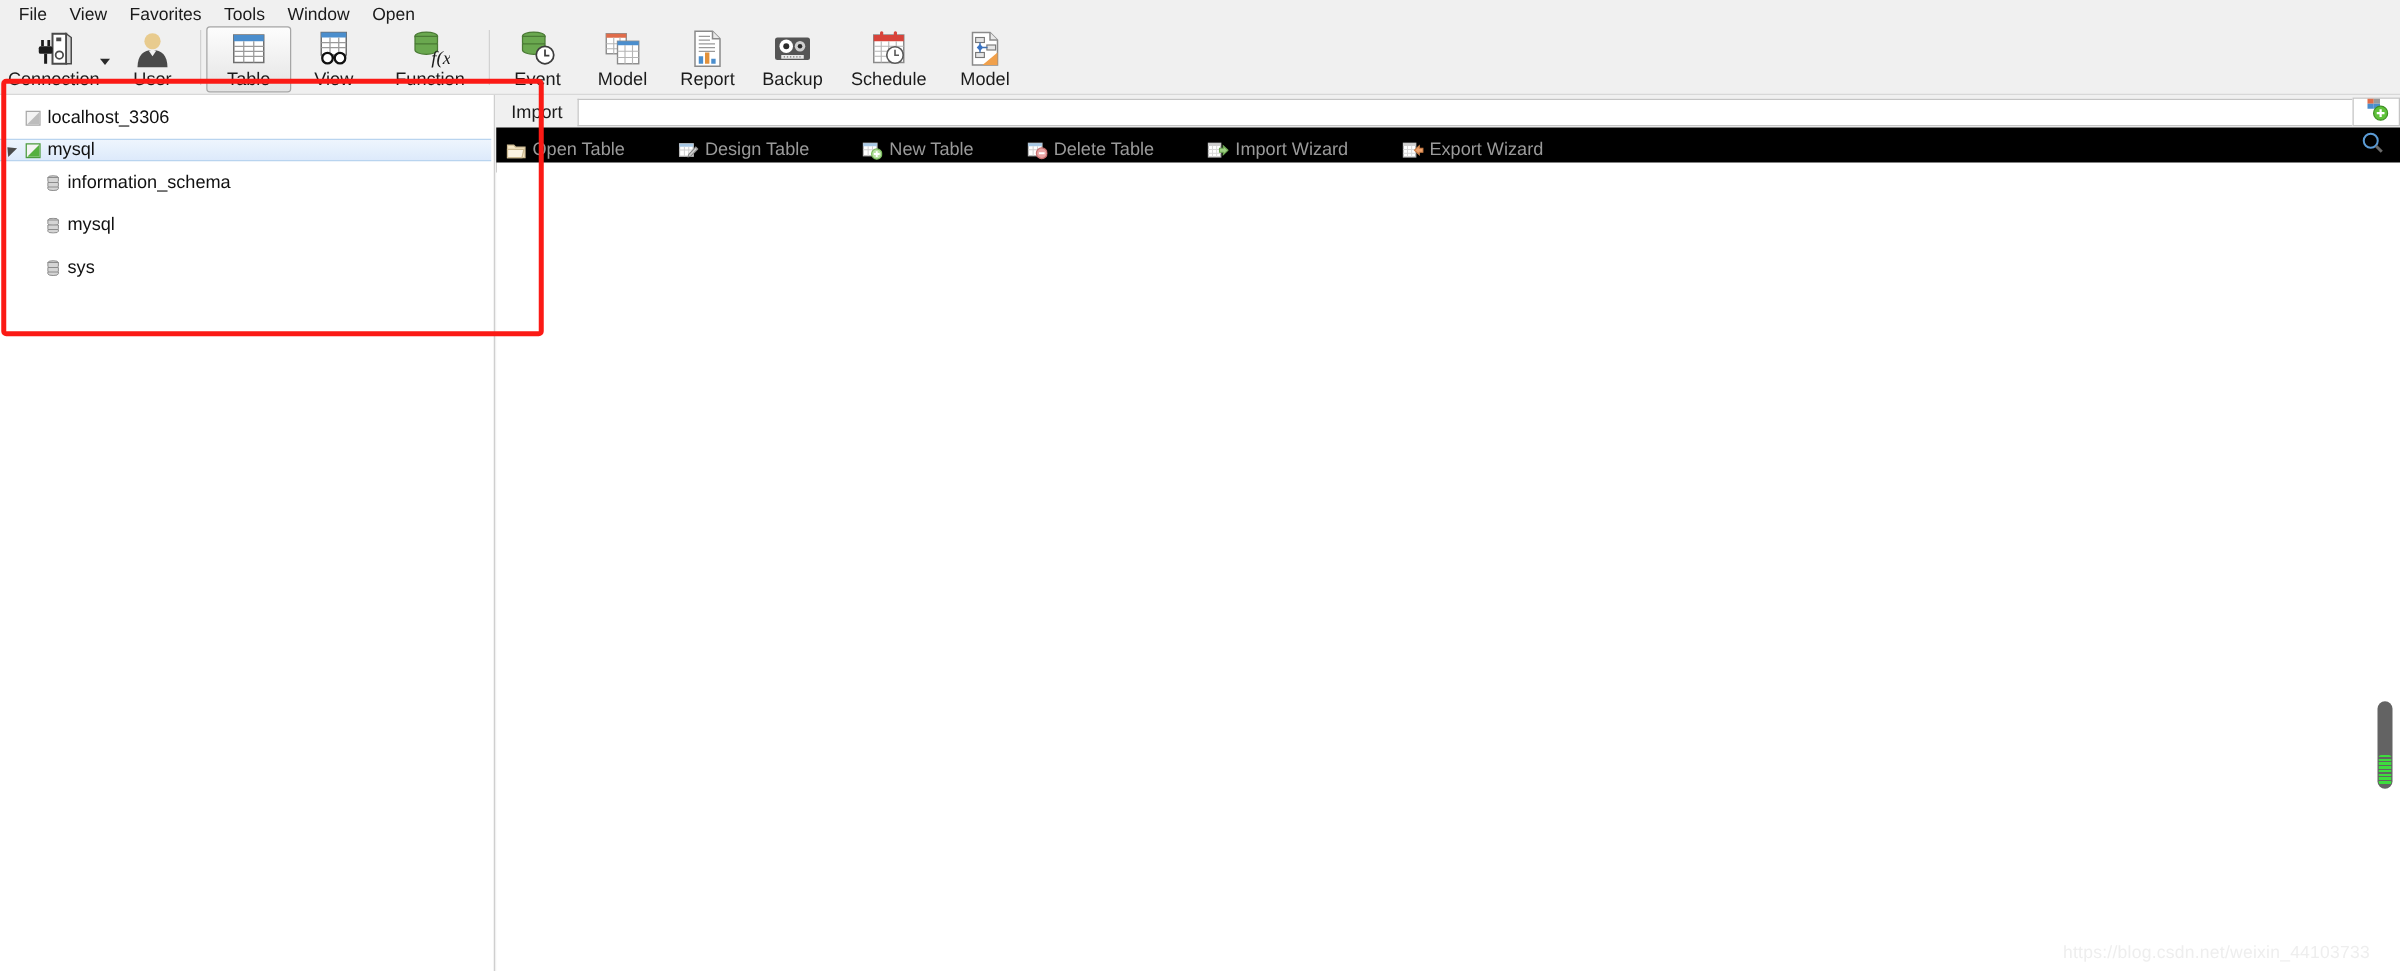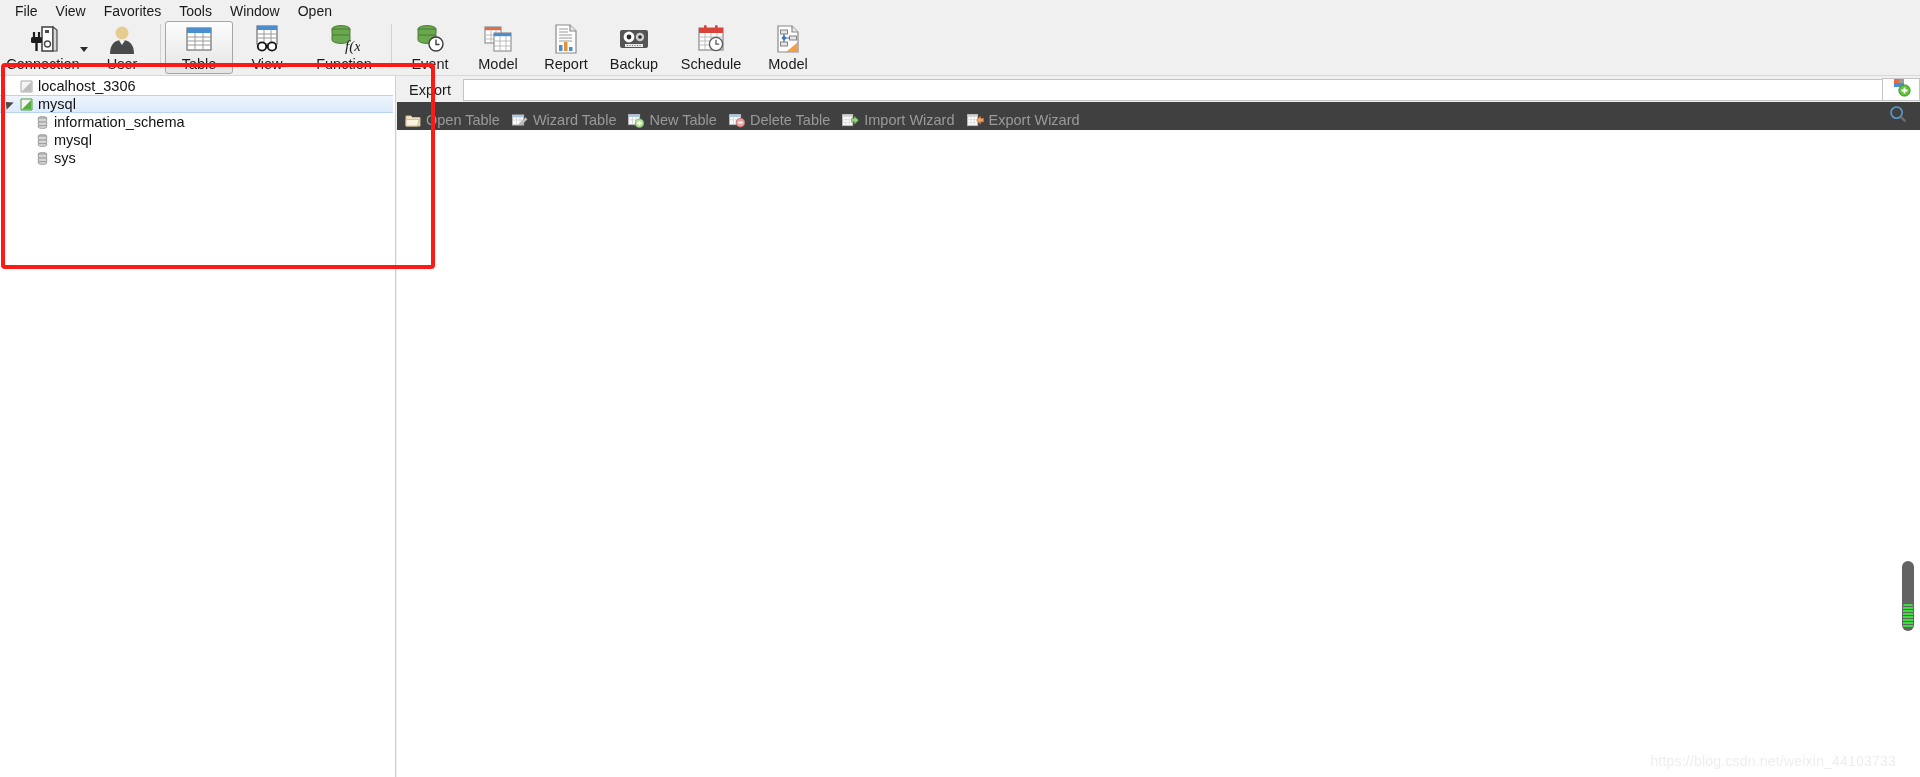--- a/index.html
+++ b/index.html
@@ -83,21 +83,21 @@
   .sidebar {
     position: absolute; left: 0; top: 76px;
     width: 396px; height: 701px;
     background: #ffffff;
     border-right: 1px solid #cfcfcf;
     overflow: hidden;
   }
   .tree { padding-top: 1px; }
   .tnode {
     position: relative;
-    height: 18px;
+    height: 34px;
     display: flex; align-items: center;
     font-size: 14.5px; color: #111;
     white-space: nowrap;
     cursor: default;
   }
   .tnode.selected {
     background: linear-gradient(#eef5fd, #ddeafb);
     border-top: 1px solid #b9d4ef;
     border-bottom: 1px solid #b9d4ef;
     height: 18px;
@@ -143,24 +143,25 @@
     border-right: none;
   }
   .tab-rightbtn {
     width: 38px; height: 23px; margin-bottom: 1px;
     background: #ffffff;
     border: 1px solid #c4c4c4;
     display: flex; align-items: center; justify-content: center;
   }
   .actionbar {
     height: 36px; width: 100%;
-    background: #404040;
+    background: #000000;
     display: flex; align-items: center;
     padding-left: 8px;
     position: relative;
+    gap: 31px;
   }
   .act {
     display: flex; align-items: center;
     margin-right: 12px;
     font-size: 14.5px;
     color: #9a9a9a;
     white-space: nowrap;
     cursor: default;
   }
   .act .aicon { margin-right: 5px; display: flex; align-items: center; }
@@ -460,21 +461,21 @@
       </div>
 
 
     </div>
   </div>
 
   <div class="rightpane">
 
     <div class="tabstrip">
       <div class="tab">
-        <span>Export</span>
+        <span>Import</span>
       </div>
       <div class="tabfill"></div>
       <div class="tab-rightbtn">
         <span>
           <svg width="19" height="19" viewBox="0 0 19 19">
             <rect x="2" y="1" width="5" height="4" fill="#e06c4a"></rect>
             <rect x="7" y="1" width="5" height="4" fill="#9a9a9a"></rect>
             <rect x="2" y="5" width="5" height="4" fill="#4b8ecd"></rect>
             <rect x="7" y="5" width="5" height="4" fill="#4b8ecd"></rect>
             <circle cx="12.5" cy="12.5" r="5.6" fill="#5fc23a" stroke="#3e8f23" stroke-width="1"></circle>
@@ -498,21 +499,21 @@
 
       <div class="act">
         <span class="aicon">
           <svg width="16" height="15" viewBox="0 0 16 15">
             <rect x="0.6" y="2" width="11" height="10" fill="#ffffff" stroke="#b8b8b8" stroke-width="1"></rect>
             <rect x="0.6" y="2" width="11" height="2.4" fill="#a8c9e6"></rect>
             <path d="M0.6 7 h11 M4.5 4.4 v7.6 M8 4.4 v7.6" stroke="#d0d0d0" stroke-width="0.8"></path>
             <path d="M8 10.5 L13.6 4.6 L15.2 6.2 L9.6 12 L7.6 12.4 Z" fill="#cfcfcf" stroke="#8a8a8a" stroke-width="0.9"></path>
           </svg>
         </span>
-        <span>Wizard Table</span>
+        <span>Design Table</span>
       </div>
 
       <div class="act">
         <span class="aicon">
           <svg width="16" height="15" viewBox="0 0 16 15">
             <rect x="0.6" y="1.6" width="11" height="10" fill="#ffffff" stroke="#b8b8b8" stroke-width="1"></rect>
             <rect x="0.6" y="1.6" width="11" height="2.4" fill="#a8c9e6"></rect>
             <path d="M0.6 6.8 h11 M4.5 4 v7.6 M8 4 v7.6" stroke="#d0d0d0" stroke-width="0.8"></path>
             <circle cx="11.4" cy="10.2" r="4.1" fill="#b9e3a4" stroke="#7bbd5e" stroke-width="1"></circle>
             <path d="M11.4 7.9 v4.6 M9.1 10.2 h4.6" stroke="#ffffff" stroke-width="1.5"></path>

